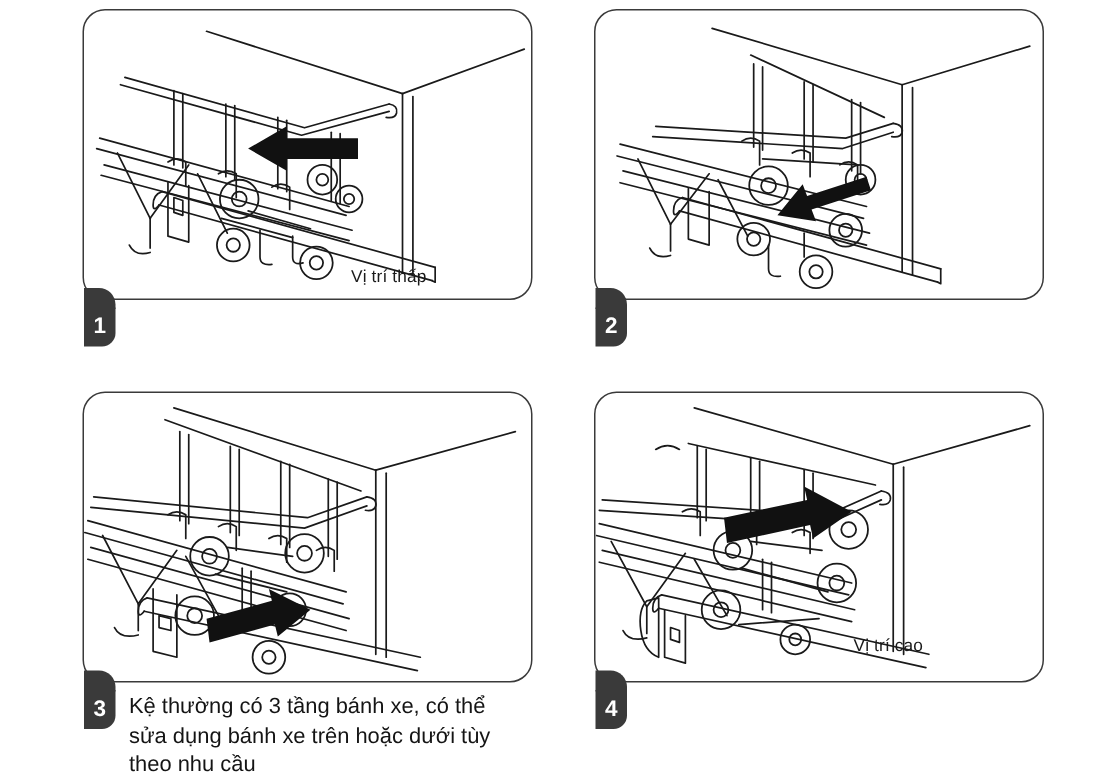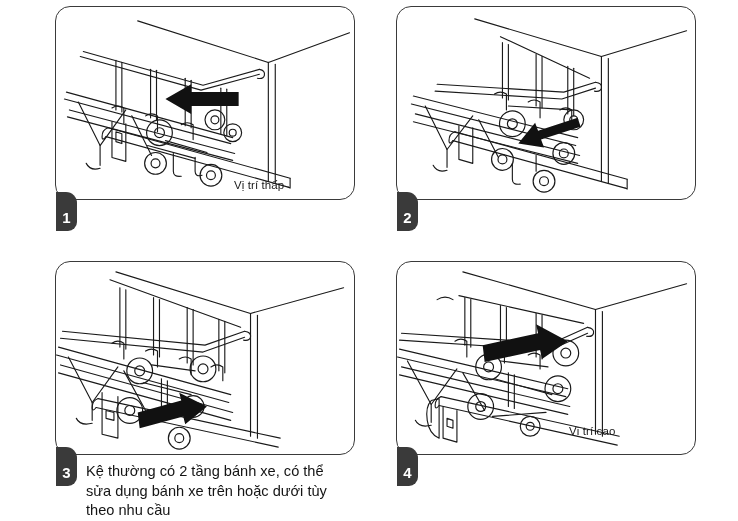--- a/index.html
+++ b/index.html
@@ -309,21 +309,21 @@
           <path d="M112 120 L112 152"></path>
         </g>
 
         <g fill="#111111" stroke="none">
           <path d="M82 152 L126 140 L124 132 L152 146 L130 164 L128 156 L84 168 Z"></path>
         </g>
       </svg>
     </div>
     <div class="caption-row">
       <div class="badge">3</div>
-      <div class="caption">Kệ thường có 2 tầng bánh xe, có thể
+      <div class="caption">Kệ thường có 3 tầng bánh xe, có thể
 sửa dụng bánh xe trên hoặc dưới tùy
 theo nhu cầu</div>
     </div>
   </div>
 
   <div class="step step-4">
     <div class="panel">
       <svg viewBox="0 0 300 194">
         <g fill="none" stroke="#1a1a1a" stroke-width="1.15" stroke-linecap="round" stroke-linejoin="round">
           <path d="M66 10 L200 48"></path>

